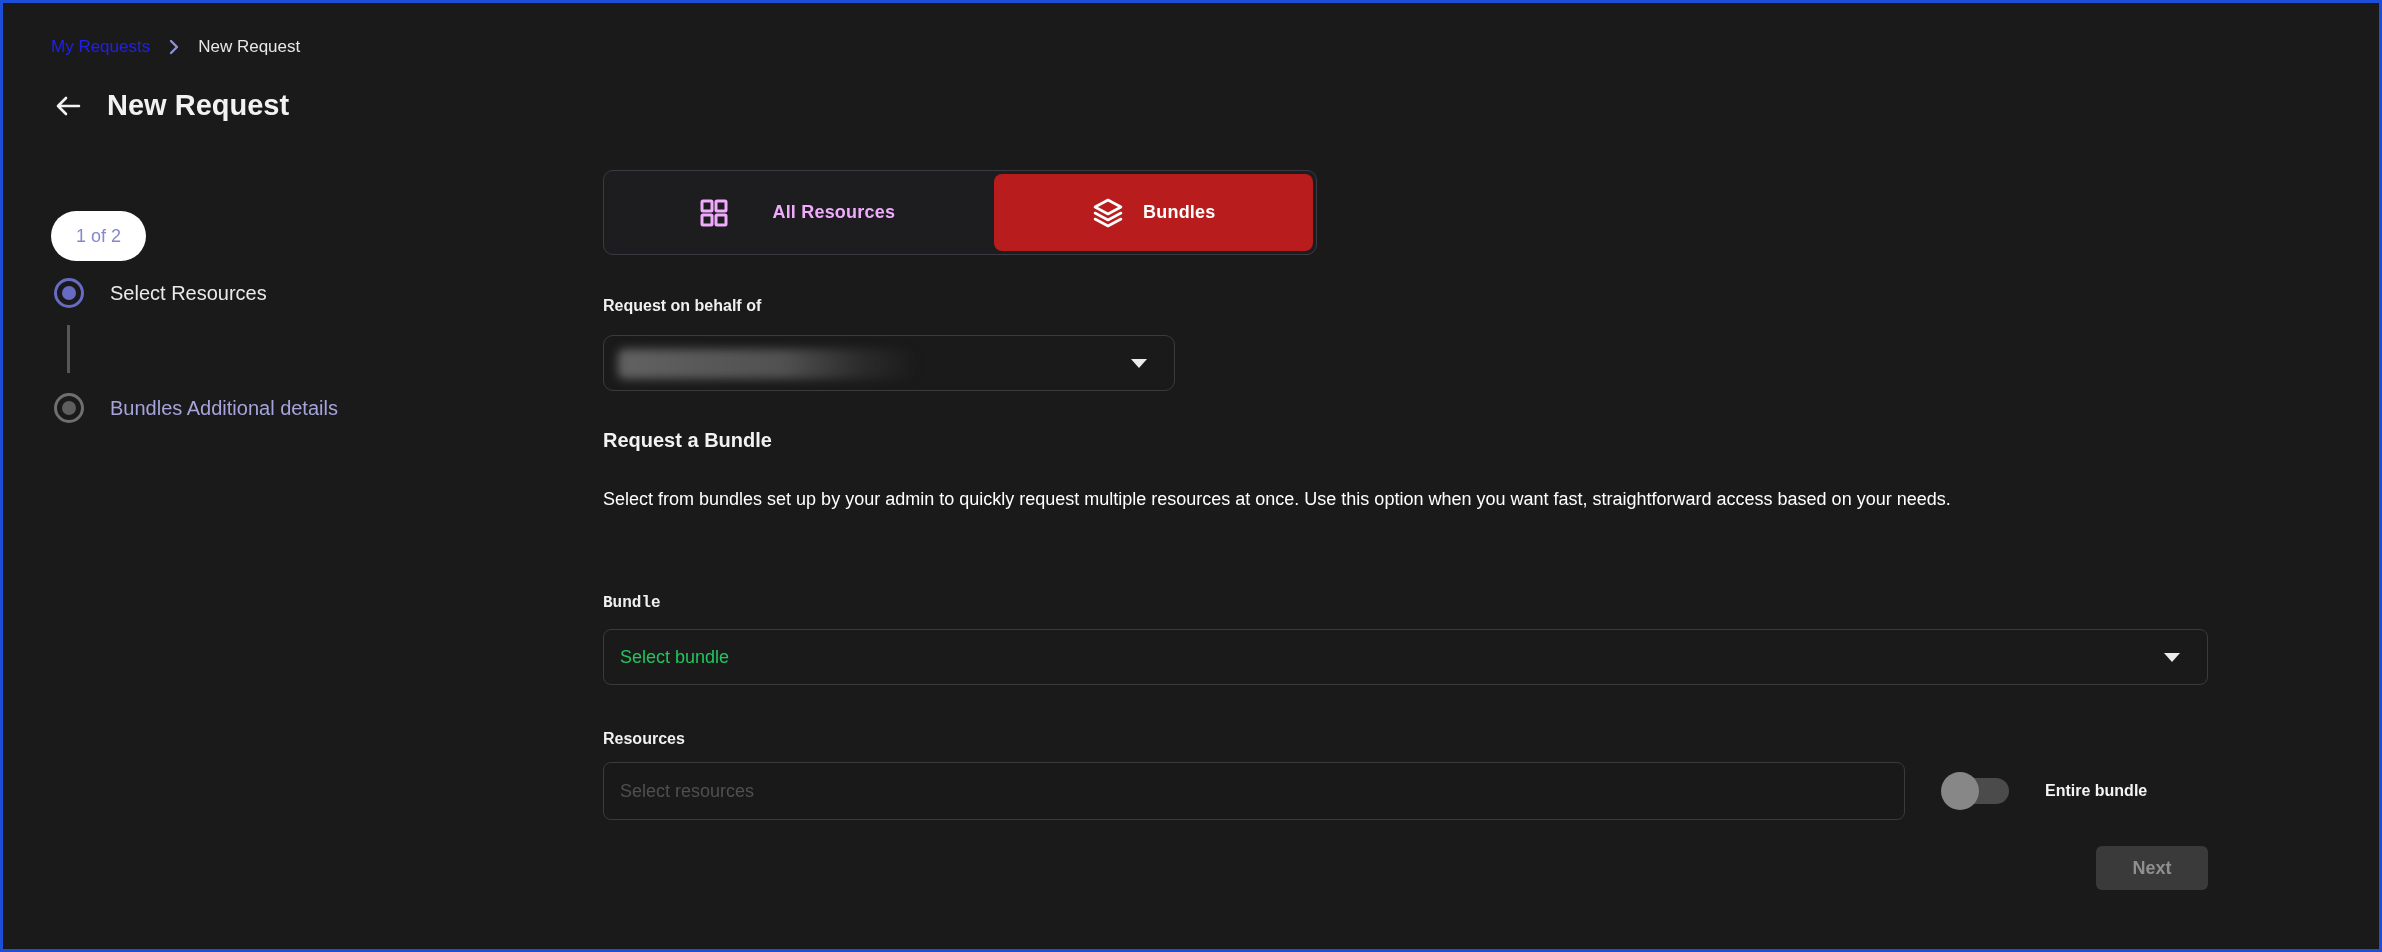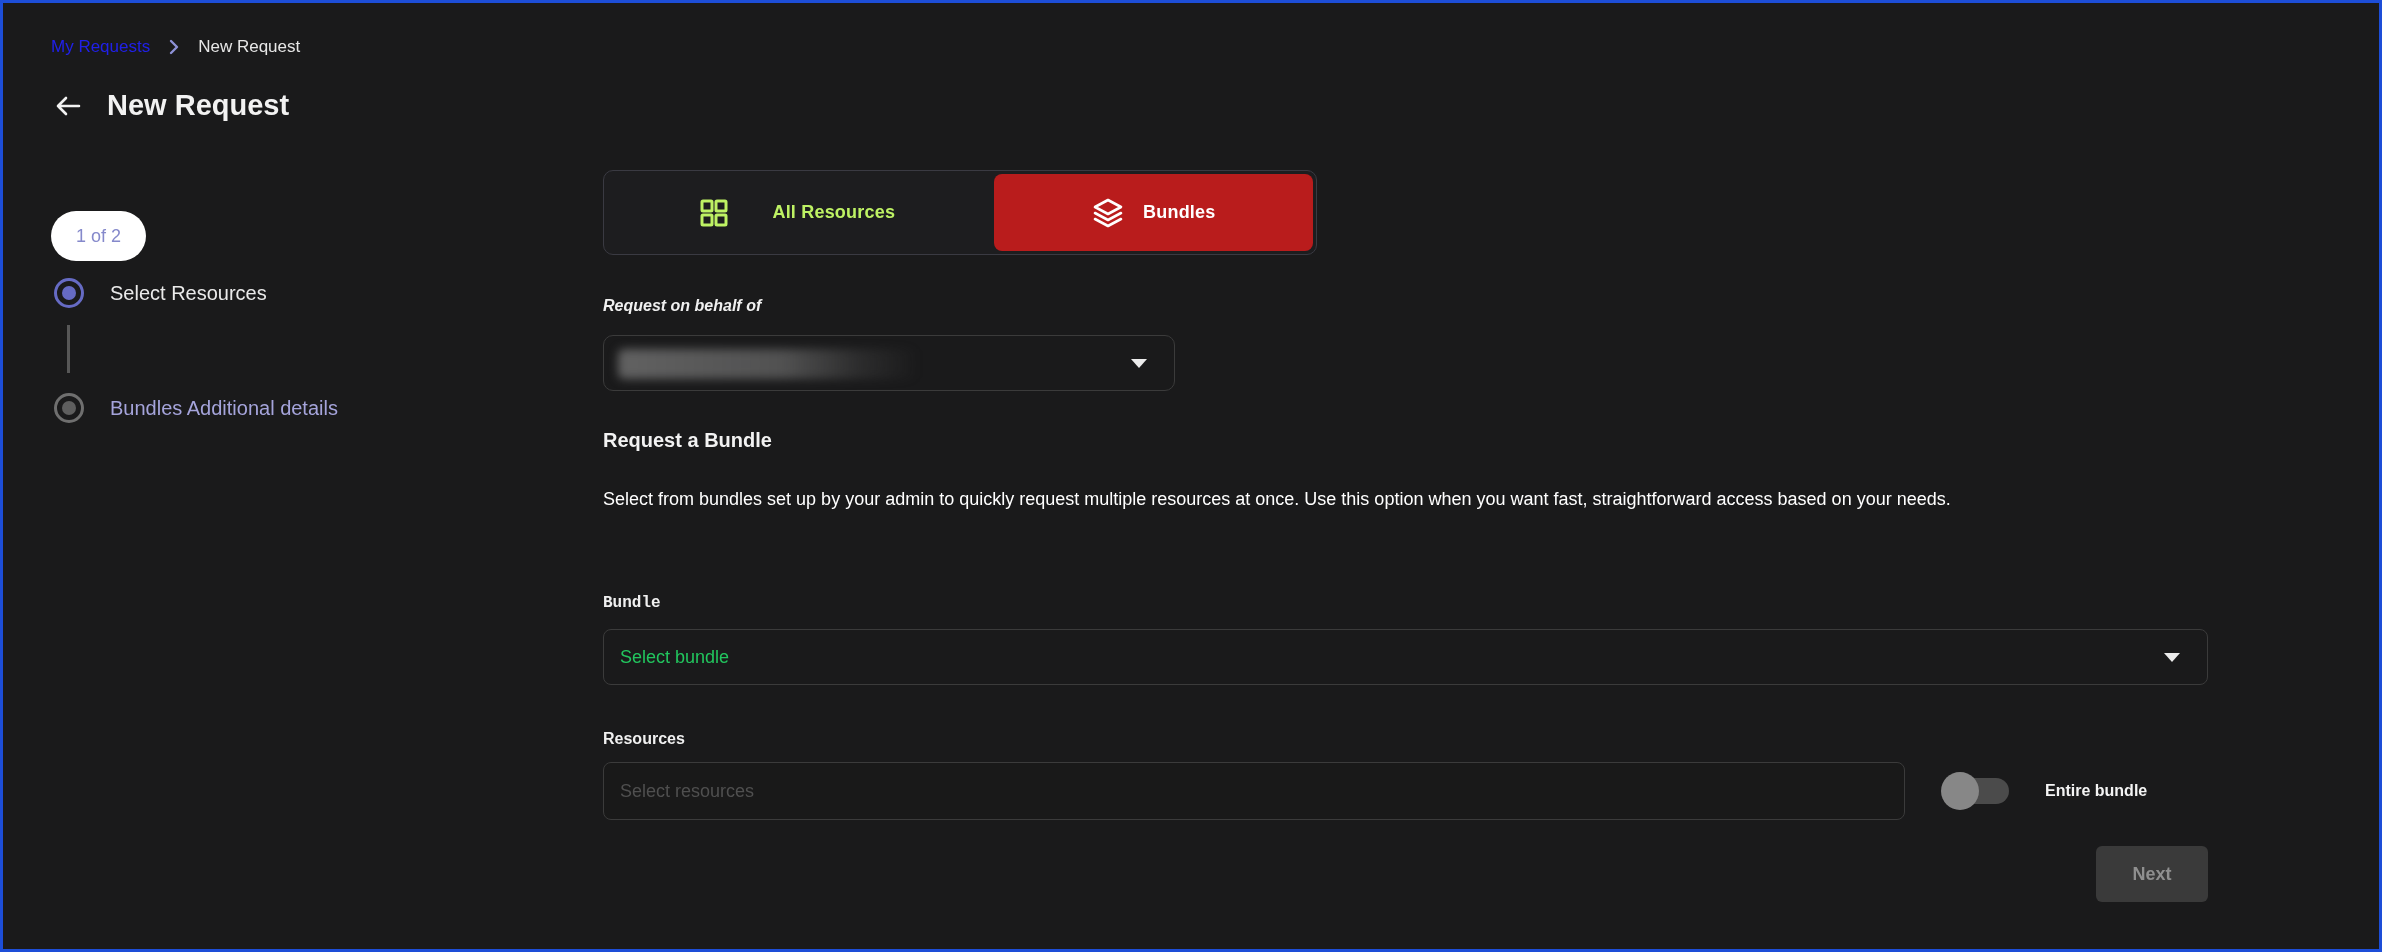--- a/index.html
+++ b/index.html
@@ -71,30 +71,30 @@
     background:#1d1d1f;
     border:1px solid #3a3a42;
     border-radius:10px;
     display:flex; align-items:stretch;
   }
   .tab {
     display:flex; align-items:center; justify-content:center; gap:18px;
     cursor:pointer; border-radius:8px;
     font-size:18px; font-weight:700; letter-spacing:.2px;
   }
-  .tab.unselected { flex:1.21; color:#bef264;gap:43px; }
+  .tab.unselected { flex:1.21; color:#f0abfc;gap:43px; }
   .tab.selected   { flex:1; margin:3px; background:#b91c1c; color:#ffffff; }
   .tab .ticon { display:flex; align-items:center; }
 
   
   .field-label {
     position:absolute; left:0;
     font-size:16px; font-weight:700; color:#f0f0f0;
   }
-  .lbl-behalf    { top:294px;font-style:italic; }
+  .lbl-behalf    { top:294px; }
   .lbl-bundle    { top:591px;font-family:Liberation Mono, monospace; }
   .lbl-resources { top:727px; }
 
   
   .selectbox {
     position:absolute; left:0;
     height:56px; border:1.5px solid #3b3b3b; border-radius:10px;
     display:flex; align-items:center;
     cursor:pointer; background:#1a1a1b;
   }
@@ -138,21 +138,21 @@
   .switch .knob {
     position:absolute; left:-6px; top:-6px;
     width:38px; height:38px; border-radius:50%;
     background:#878787;
   }
   .toggle-label { font-size:16px; font-weight:700; color:#f4f4f4; white-space:nowrap; }
 
   
   .next-btn {
     position:absolute; left:1493px; top:843px;
-    width:112px; height:56px;
+    width:112px; height:44px;
     background:#3a3a3a; color:#8f8f8f;
     border:none; border-radius:6px;
     font-family:"Liberation Sans", sans-serif;
     font-size:18px; font-weight:700;
   }
 </style>
 </head>
 <body>
 
 <div class="page">

